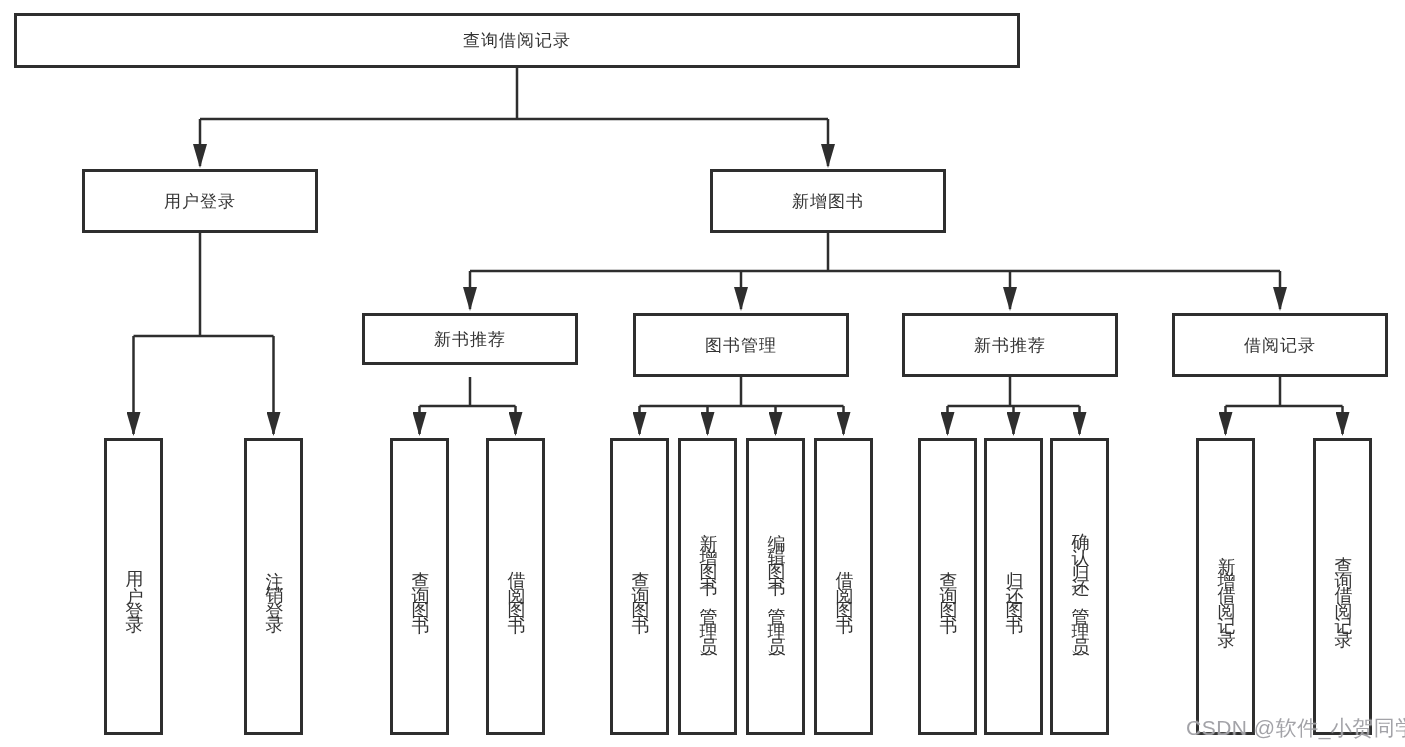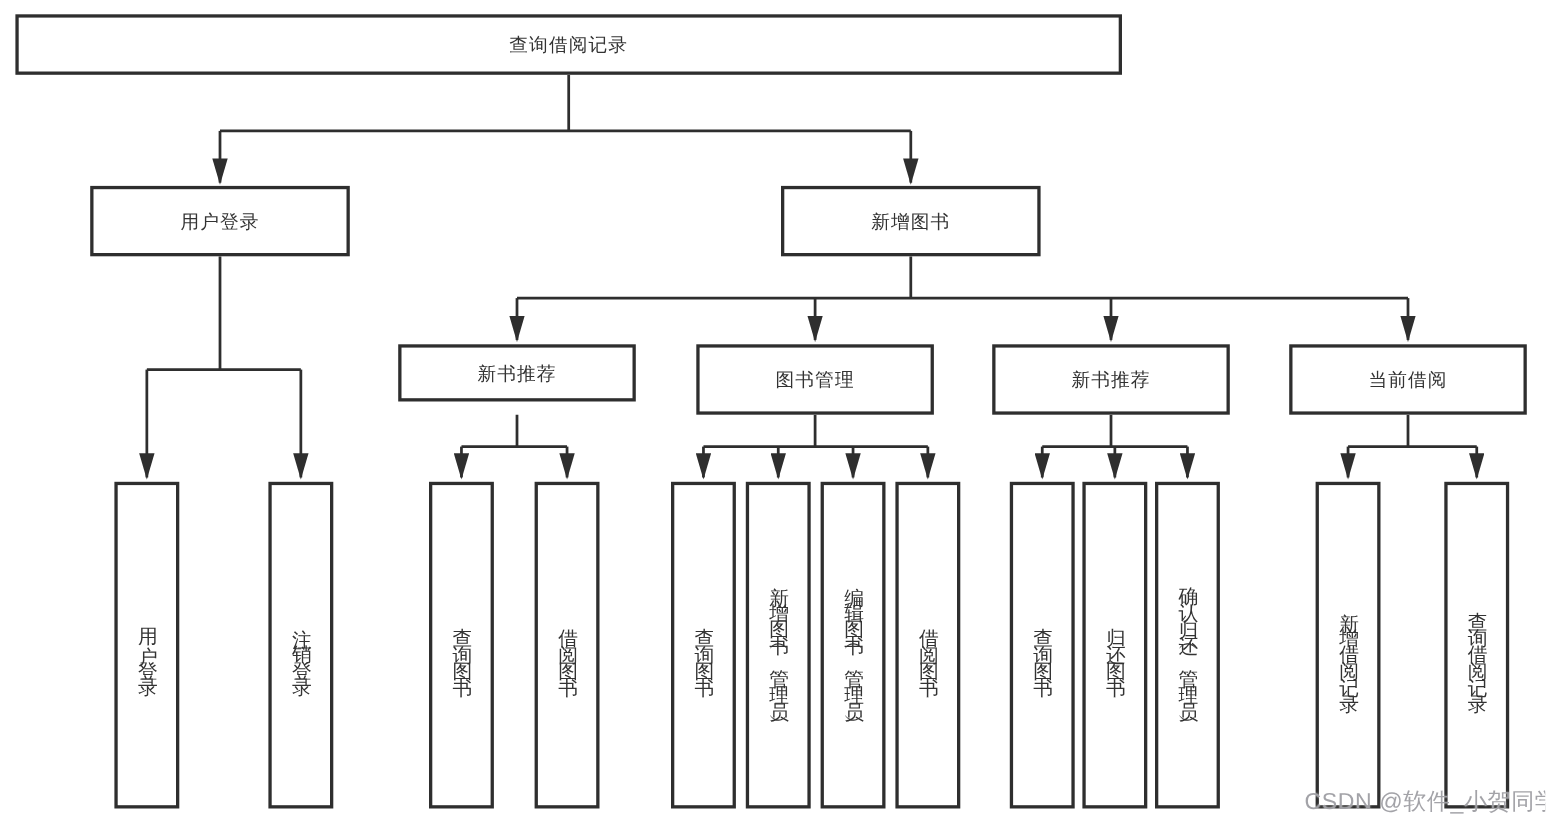--- a/index.html
+++ b/index.html
@@ -117,21 +117,21 @@
   </svg>
 
   <div class="box" style="left:14px; top:13px; width:1006px; height:55px;">查询借阅记录</div>
 
   <div class="box" style="left:82px; top:169px; width:236px; height:64px;">用户登录</div>
   <div class="box" style="left:710px; top:169px; width:236px; height:64px;">新增图书</div>
 
   <div class="box" style="left:362px; top:313px; width:216px; height:52px;">新书推荐</div>
   <div class="box" style="left:633px; top:313px; width:216px; height:64px;">图书管理</div>
   <div class="box" style="left:902px; top:313px; width:216px; height:64px;">新书推荐</div>
-  <div class="box" style="left:1172px; top:313px; width:216px; height:64px;">当前借阅</div>
+  <div class="box" style="left:1172px; top:313px; width:216px; height:64px;">借阅记录</div>
 
   <div class="box leaf" style="left:104px; top:438px; width:59px; height:297px;">用户登录</div>
   <div class="box leaf" style="left:244px; top:438px; width:59px; height:297px;">注销登录</div>
 
   <div class="box leaf" style="left:390px; top:438px; width:59px; height:297px;">查询图书</div>
   <div class="box leaf" style="left:486px; top:438px; width:59px; height:297px;">借阅图书</div>
 
   <div class="box leaf" style="left:610px; top:438px; width:59px; height:297px;">查询图书</div>
   <div class="box leaf" style="left:678px; top:438px; width:59px; height:297px;">新增图书（管理员）</div>
   <div class="box leaf" style="left:746px; top:438px; width:59px; height:297px;">编辑图书（管理员）</div>

